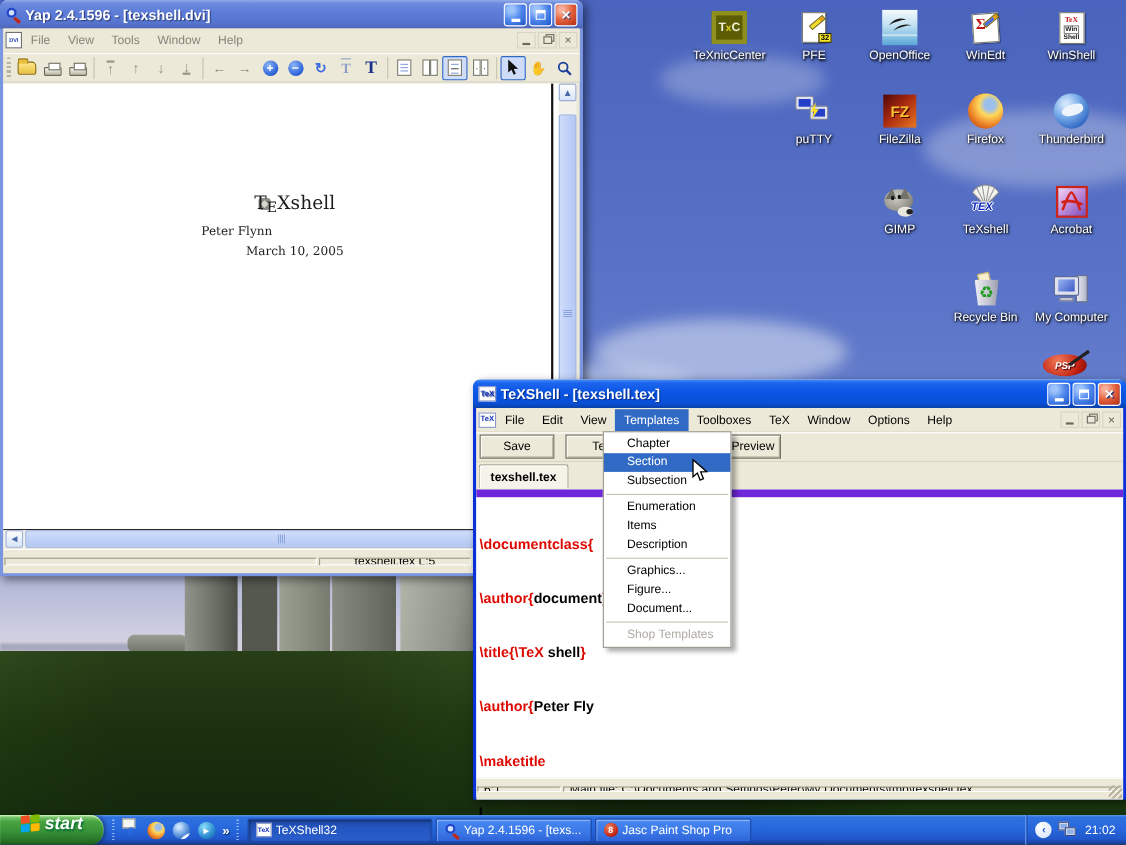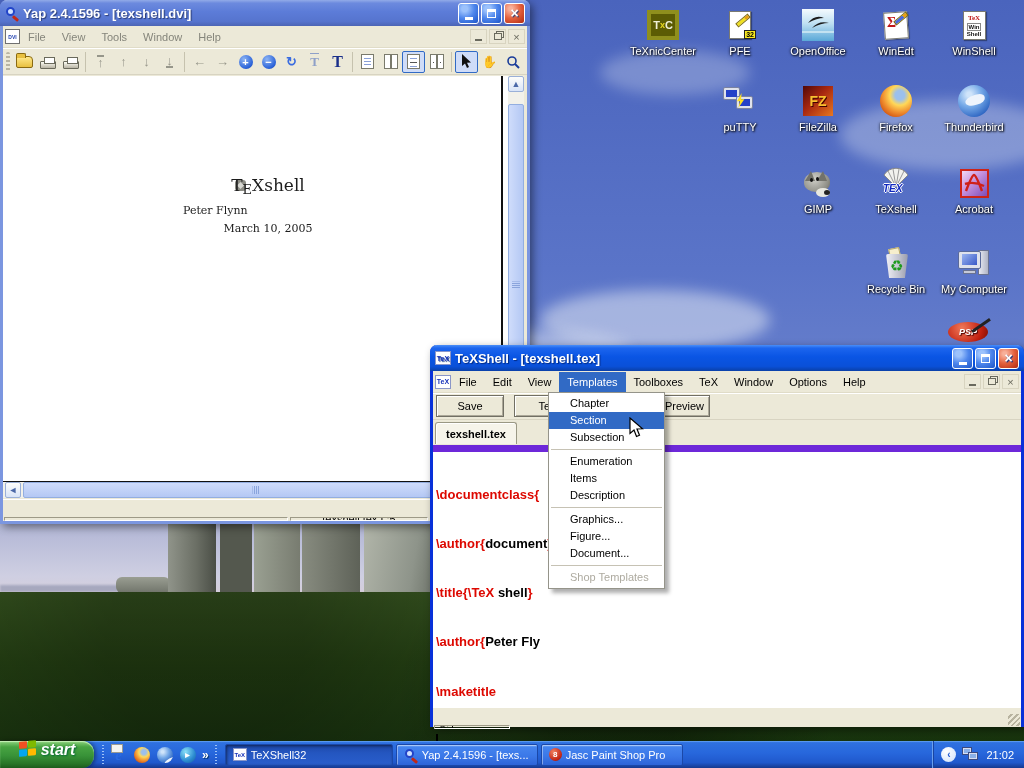--- a/index.html
+++ b/index.html
@@ -41,21 +41,21 @@
   .toolbar{position:absolute;left:0;right:0;background:#ece9d8;display:flex;align-items:center;border-top:1px solid #fff;border-bottom:1px solid #d8d4c2}
   .grip{width:4px;height:20px;margin:0 3px;background:repeating-linear-gradient(180deg,#b8b4a2 0 2px,transparent 2px 4px);border-radius:2px}
   .tsep{width:1px;height:20px;background:#c6c2ae;margin:0 3px}
   .ticon{width:23px;height:22px;display:flex;align-items:center;justify-content:center;font-size:13px;position:relative}
   .ticon.pressed{border:1px solid #316ac5;background:#cfdcf8;border-radius:2px}
   .gray{color:#96968a}
   .zoomc{width:14px;height:14px;border-radius:50%;background:radial-gradient(circle at 35% 30%,#8cb4f4,#2a62d8 70%,#12348a);color:#fff;font-size:11px;font-weight:bold;display:flex;align-items:center;justify-content:center;line-height:0}
   .pageic{width:13px;height:15px;background:#fff;border:1px solid #7a7a6c;position:relative}
   .pageic i{position:absolute;left:2px;right:2px;height:1px;background:#8aa0d8}
   .statusbar{position:absolute;left:0;right:0;background:#ece9d8;border-top:1px solid #fff;display:flex;align-items:stretch;font-size:11px;color:#000}
-  .spanel{border:1px solid;border-color:#9d9a87 #fff #fff #9d9a87;margin:17px 1px;padding:1px 5px;display:flex;align-items:center;white-space:nowrap;overflow:hidden}
+  .spanel{border:1px solid;border-color:#9d9a87 #fff #fff #9d9a87;margin:7px 1px;padding:1px 5px;display:flex;align-items:center;white-space:nowrap;overflow:hidden}
   .rgrip{position:absolute;right:1px;bottom:1px;width:12px;height:12px;background:repeating-linear-gradient(135deg,transparent 0 2px,#b8b4a0 2px 4px)}
 
   
   .folder{width:17px;height:12px;background:linear-gradient(#ffe88a,#e8c040);border:1px solid #8a6a10;border-radius:1px 4px 2px 2px;position:relative}
   .folder::before{content:"";position:absolute;left:-1px;top:-4px;width:8px;height:4px;background:#e8c040;border:1px solid #8a6a10;border-bottom:none;border-radius:2px 2px 0 0}
   .printer{width:16px;height:8px;background:linear-gradient(#fdfdf4,#b8b4a4);border:1px solid #6a6a5c;border-radius:1px;position:relative;margin-top:6px}
   .printer::before{content:"";position:absolute;left:3px;top:-5px;width:9px;height:5px;background:#fff;border:1px solid #6a6a5c}
 
   
   .dvipage{position:absolute;background:#fff}
@@ -516,20 +516,21 @@
     <div class="cline"><span class="cmd">\author{</span><span class="arg">document</span><span class="cmd">}</span></div>
     <div class="cline"><span class="cmd">\title{\TeX </span><span class="arg">shell</span><span class="cmd">}</span></div>
     <div class="cline"><span class="cmd">\author{</span><span class="arg">Peter Fly</span></div>
     <div class="cline"><span class="cmd">\maketitle</span></div>
     <div class="cline"><span class="caret"></span></div>
     
   </div>
 
   <div class="statusbar" style="top:362px;height:20px">
     <span class="spanel" style="width:76px">6:1</span>
+    <span class="spanel" style="flex:1">Main file: C:\Documents and Settings\Peter\My Documents\tmp\texshell.tex</span>
     <span class="rgrip"></span>
   </div>
 
   <div class="dropdown" style="left:115px;top:47px">
     <div class="mi">Chapter</div>
     <div class="mi sel">Section</div>
     <div class="mi">Subsection</div>
     <div class="msep"></div>
     <div class="mi">Enumeration</div>
     <div class="mi">Items</div>

